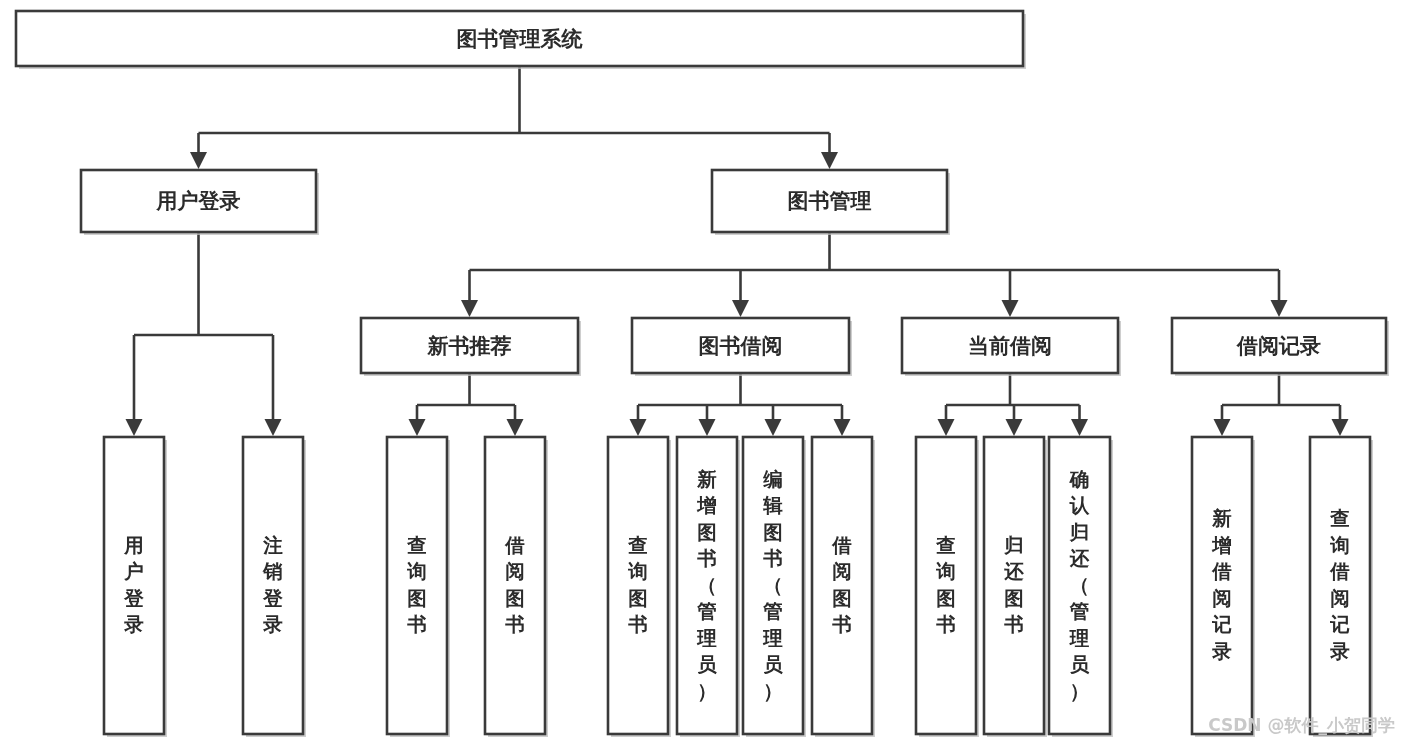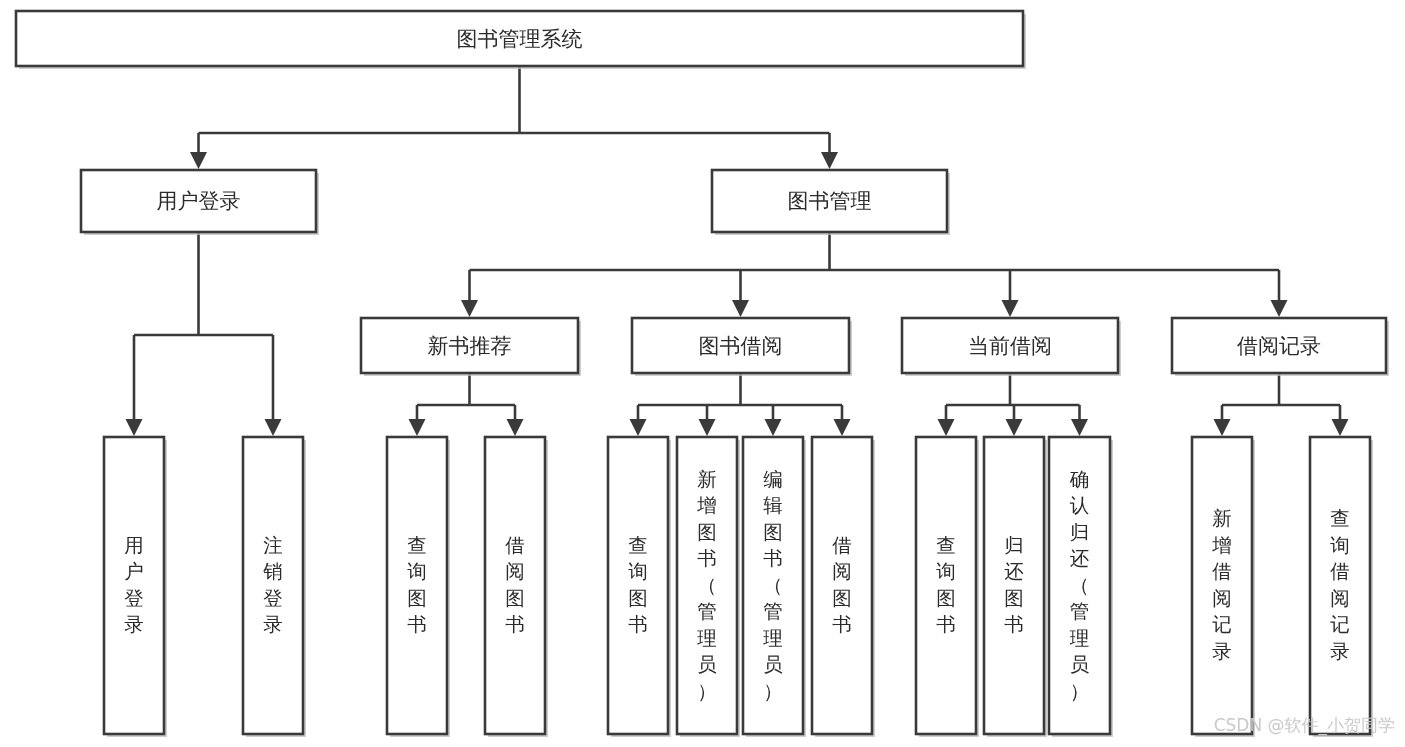--- a/index.html
+++ b/index.html
@@ -12,20 +12,21 @@
     width: 1405px;
     height: 747px;
     overflow: hidden;
     font-family: "DejaVu Sans", "Liberation Sans", sans-serif;
   }
   #diagram-root {
     position: relative;
     width: 1405px;
     height: 747px;
     background: #ffffff;
+    font-weight: bold;
   }
   svg#diagram-svg {
     position: absolute;
     left: 0;
     top: 0;
     width: 1405px;
     height: 747px;
     display: block;
   }
   .node-box {

